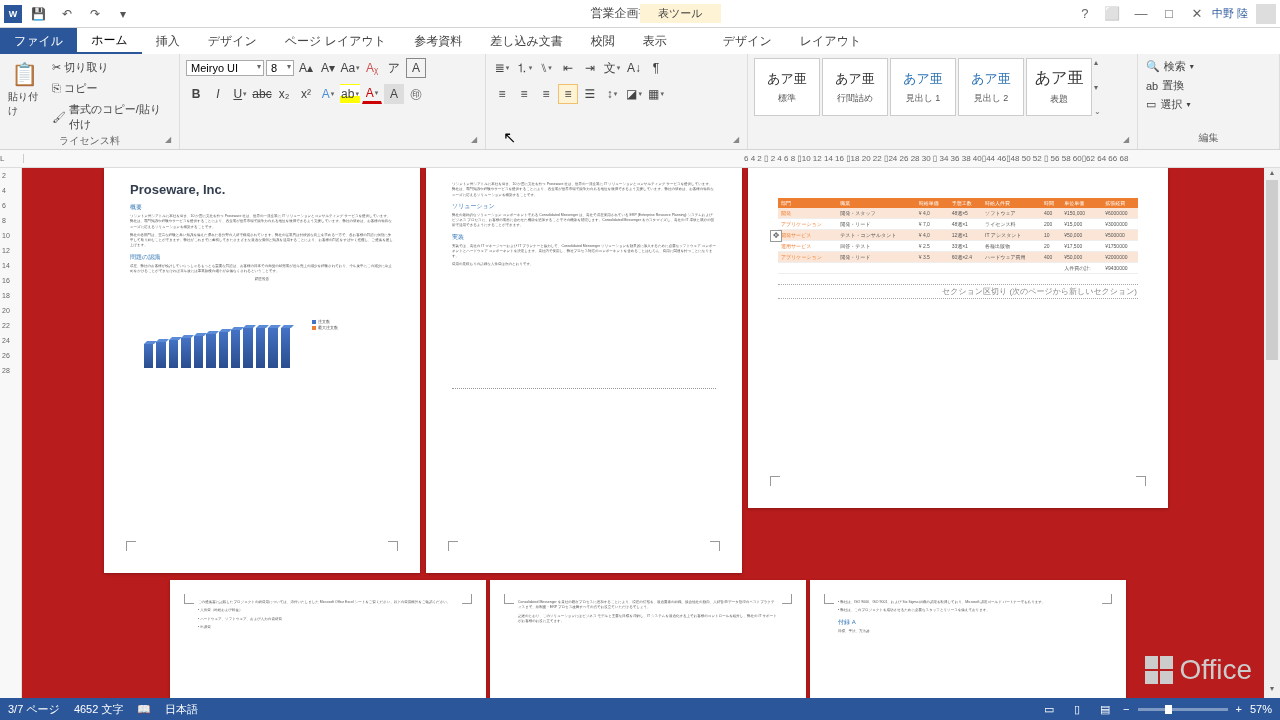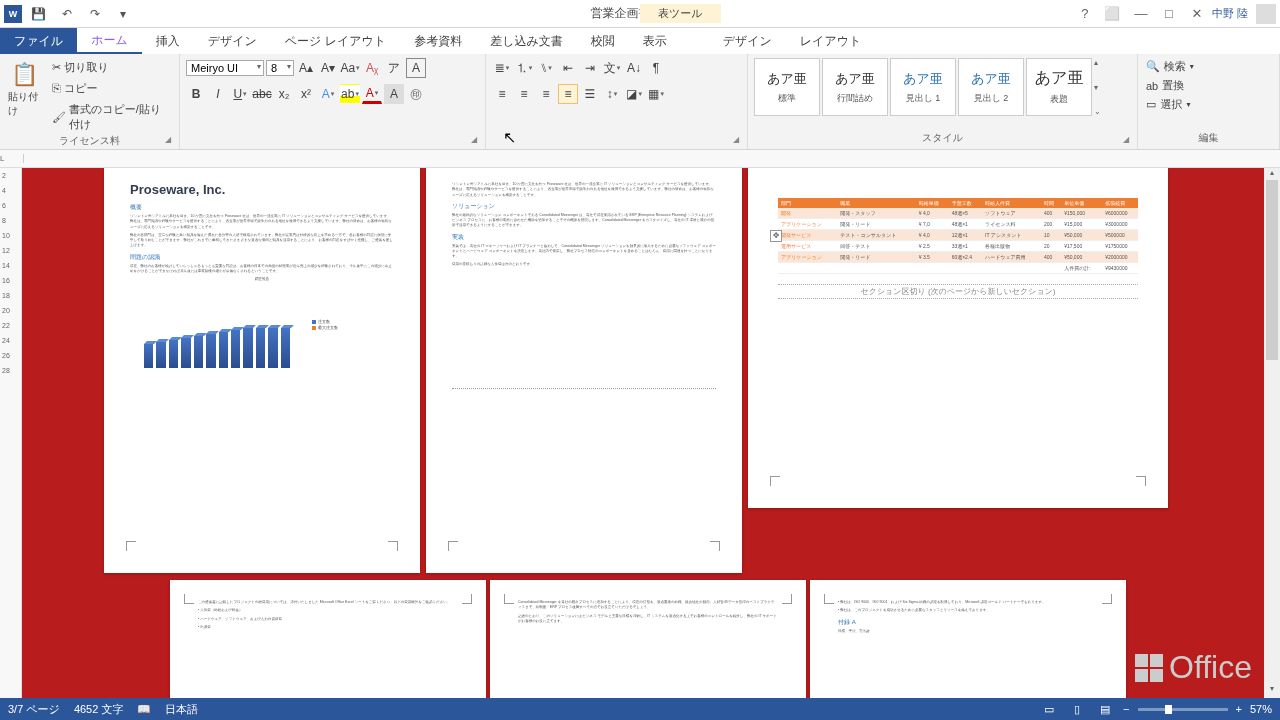--- a/index.html
+++ b/index.html
@@ -14,21 +14,21 @@
 .title-tool { position: absolute; left: 640px; background: #fff3d6; padding: 2px 18px; font-size: 11px; color: #444; }
 .title-right { margin-left: auto; display: flex; align-items: center; gap: 2px; padding-right: 4px; }
 .win-btn { width: 26px; height: 22px; display: flex; align-items: center; justify-content: center; color: #666; font-size: 13px; cursor: pointer; }
 .user-name { font-size: 11px; color: #2b579a; margin-right: 6px; }
 .user-avatar { width: 20px; height: 20px; background: #ddd; }
 
 
 .ribbon-tabs { height: 26px; display: flex; align-items: stretch; background: #fff; }
 .tab { padding: 0 14px; font-size: 12px; display: flex; align-items: center; color: #444; cursor: pointer; }
 .tab.file { background: #2b579a; color: #fff; text-align: center; }
-.tab.active { border-bottom: 2px solid #2b579a; color: #8b5cf6; }
+.tab.active { border-bottom: 2px solid #2b579a; color: #000000; }
 .tab.contextual { color: #444; }
 
 
 .ribbon { height: 96px; background: #f3f3f3; border-bottom: 1px solid #d4d4d4; display: flex; }
 .group { border-right: 1px solid #ddd; padding: 4px 6px 2px; display: flex; flex-direction: column; position: relative; }
 .group-content { flex: 1; display: flex; align-items: flex-start; gap: 4px; }
 .group-label { font-size: 10px; color: #666; text-align: center; margin-top: auto; padding-bottom: 2px; }
 .dialog-launcher { position: absolute; right: 2px; bottom: 2px; width: 12px; height: 12px; font-size: 8px; color: #888; }
 
 .big-btn { display: flex; flex-direction: column; align-items: center; justify-content: center; width: 42px; padding: 4px 2px; font-size: 10px; color: #444; cursor: pointer; }
@@ -86,42 +86,42 @@
 .legend { position: absolute; right: -48px; top: 30px; font-size: 4px; color: #444; }
 .legend div { display: flex; align-items: center; gap: 2px; margin: 1px 0; }
 .leg-sw { width: 4px; height: 4px; background: #4472c4; }
 
 
 .doc-table { width: 100%; border-collapse: collapse; font-size: 5px; }
 .doc-table th { background: #ed7d31; color: #fff; padding: 2px 3px; text-align: left; font-weight: normal; }
 .doc-table td { padding: 2px 3px; border-bottom: 1px solid #eee; color: #555; }
 .doc-table tr:nth-child(even) td { background: #fbe5d6; }
 .doc-table td:first-child { color: #ed7d31; }
-.section-break { text-align: center; font-size: 8px; color: #888; margin-top: 10px; border-top: 1px dotted #aaa; border-bottom: 1px dotted #aaa; padding: 1px; }
+.section-break { text-align: right; font-size: 8px; color: #888; margin-top: 10px; border-top: 1px dotted #aaa; border-bottom: 1px dotted #aaa; padding: 1px; }
 .table-handle { position: absolute; left: 22px; top: 62px; width: 12px; height: 12px; border: 1px solid #999; background: #fff; font-size: 8px; text-align: center; line-height: 10px; color: #666; cursor: move; }
 
 .crop { position: absolute; width: 10px; height: 10px; border-color: #999; border-style: solid; }
 .crop.tl { border-width: 0 0 1px 1px; }
 .crop.tr { border-width: 0 1px 1px 0; }
 .crop.bl { border-width: 1px 0 0 1px; }
 .crop.br { border-width: 1px 1px 0 0; }
 
 
 .vscroll { position: absolute; right: 0; top: 168px; bottom: 22px; width: 16px; background: #f0f0f0; }
 .vscroll .thumb { position: absolute; left: 2px; right: 2px; top: 12px; height: 180px; background: #cdcdcd; }
 .vscroll .arr { position: absolute; left: 0; right: 0; height: 14px; text-align: center; font-size: 8px; color: #666; }
 
 
 .status-bar { position: absolute; bottom: 0; left: 0; right: 0; height: 22px; background: #2b579a; color: #fff; display: flex; align-items: center; font-size: 11px; padding: 0 8px; gap: 14px; }
 .status-right { margin-left: auto; display: flex; align-items: center; gap: 8px; }
 .view-btn { width: 20px; height: 16px; display: flex; align-items: center; justify-content: center; font-size: 11px; cursor: pointer; }
 .zoom-slider { width: 90px; height: 3px; background: rgba(255,255,255,0.4); position: relative; }
 .zoom-slider .knob { position: absolute; left: 30%; top: -3px; width: 7px; height: 9px; background: #fff; }
 
-.office-logo { position: absolute; right: 28px; bottom: 34px; font-size: 32px; color: #ccc; display: flex; align-items: center; gap: 6px; }
+.office-logo { position: absolute; right: 28px; bottom: 34px; font-size: 28px; color: #ccc; display: flex; align-items: center; gap: 6px; }
 .office-logo .sq { width: 28px; height: 28px; display: grid; grid-template: 1fr 1fr/1fr 1fr; gap: 2px; }
 .office-logo .sq div { background: #ccc; }
 
 .cursor { position: absolute; left: 503px; top: 128px; font-size: 16px; color: #000; pointer-events: none; }
 </style>
 </head>
 <body>
 
 <div class="title-bar">
   <div class="title-left">
@@ -271,21 +271,20 @@
             <div class="style-preview" style="font-size:16px">あア亜</div>
             <div class="style-name">表題</div>
           </div>
         <div class="gallery-scroll">
             <div>▴</div>
             <div>▾</div>
             <div>⌄</div>
           </div>
       </div>
     </div>
-    <div class="group-label">スタイル</div>
     <div class="dialog-launcher">◢</div>
   </div>
 
   <div class="group" style="flex:1">
     <div class="group-content" style="flex-direction:column;gap:2px">
       <div class="edit-row">
           <span>🔍</span>
           <span>検索</span>
           <span style="font-size:8px">▾</span>
         </div>
@@ -298,20 +297,21 @@
           <span>選択</span>
           <span style="font-size:8px">▾</span>
         </div>
     </div>
     <div class="group-label">編集</div>
   </div>
 </div>
 
 <div class="ruler">
   <div class="ruler-left">L</div>
+  <div class="ruler-marks">6  4  2  ▯  2  4  6  8 ▯10 12 14 16 ▯18 20 22 ▯24 26 28 30 ▯ 34 36 38 40▯44 46▯48 50 52 ▯ 56 58 60▯62 64 66 68</div>
 </div>
 
 <div class="doc-area">
   <div class="v-ruler">
     <div>2</div>
     <div>4</div>
     <div>6</div>
     <div>8</div>
     <div>10</div>
     <div>12</div>

